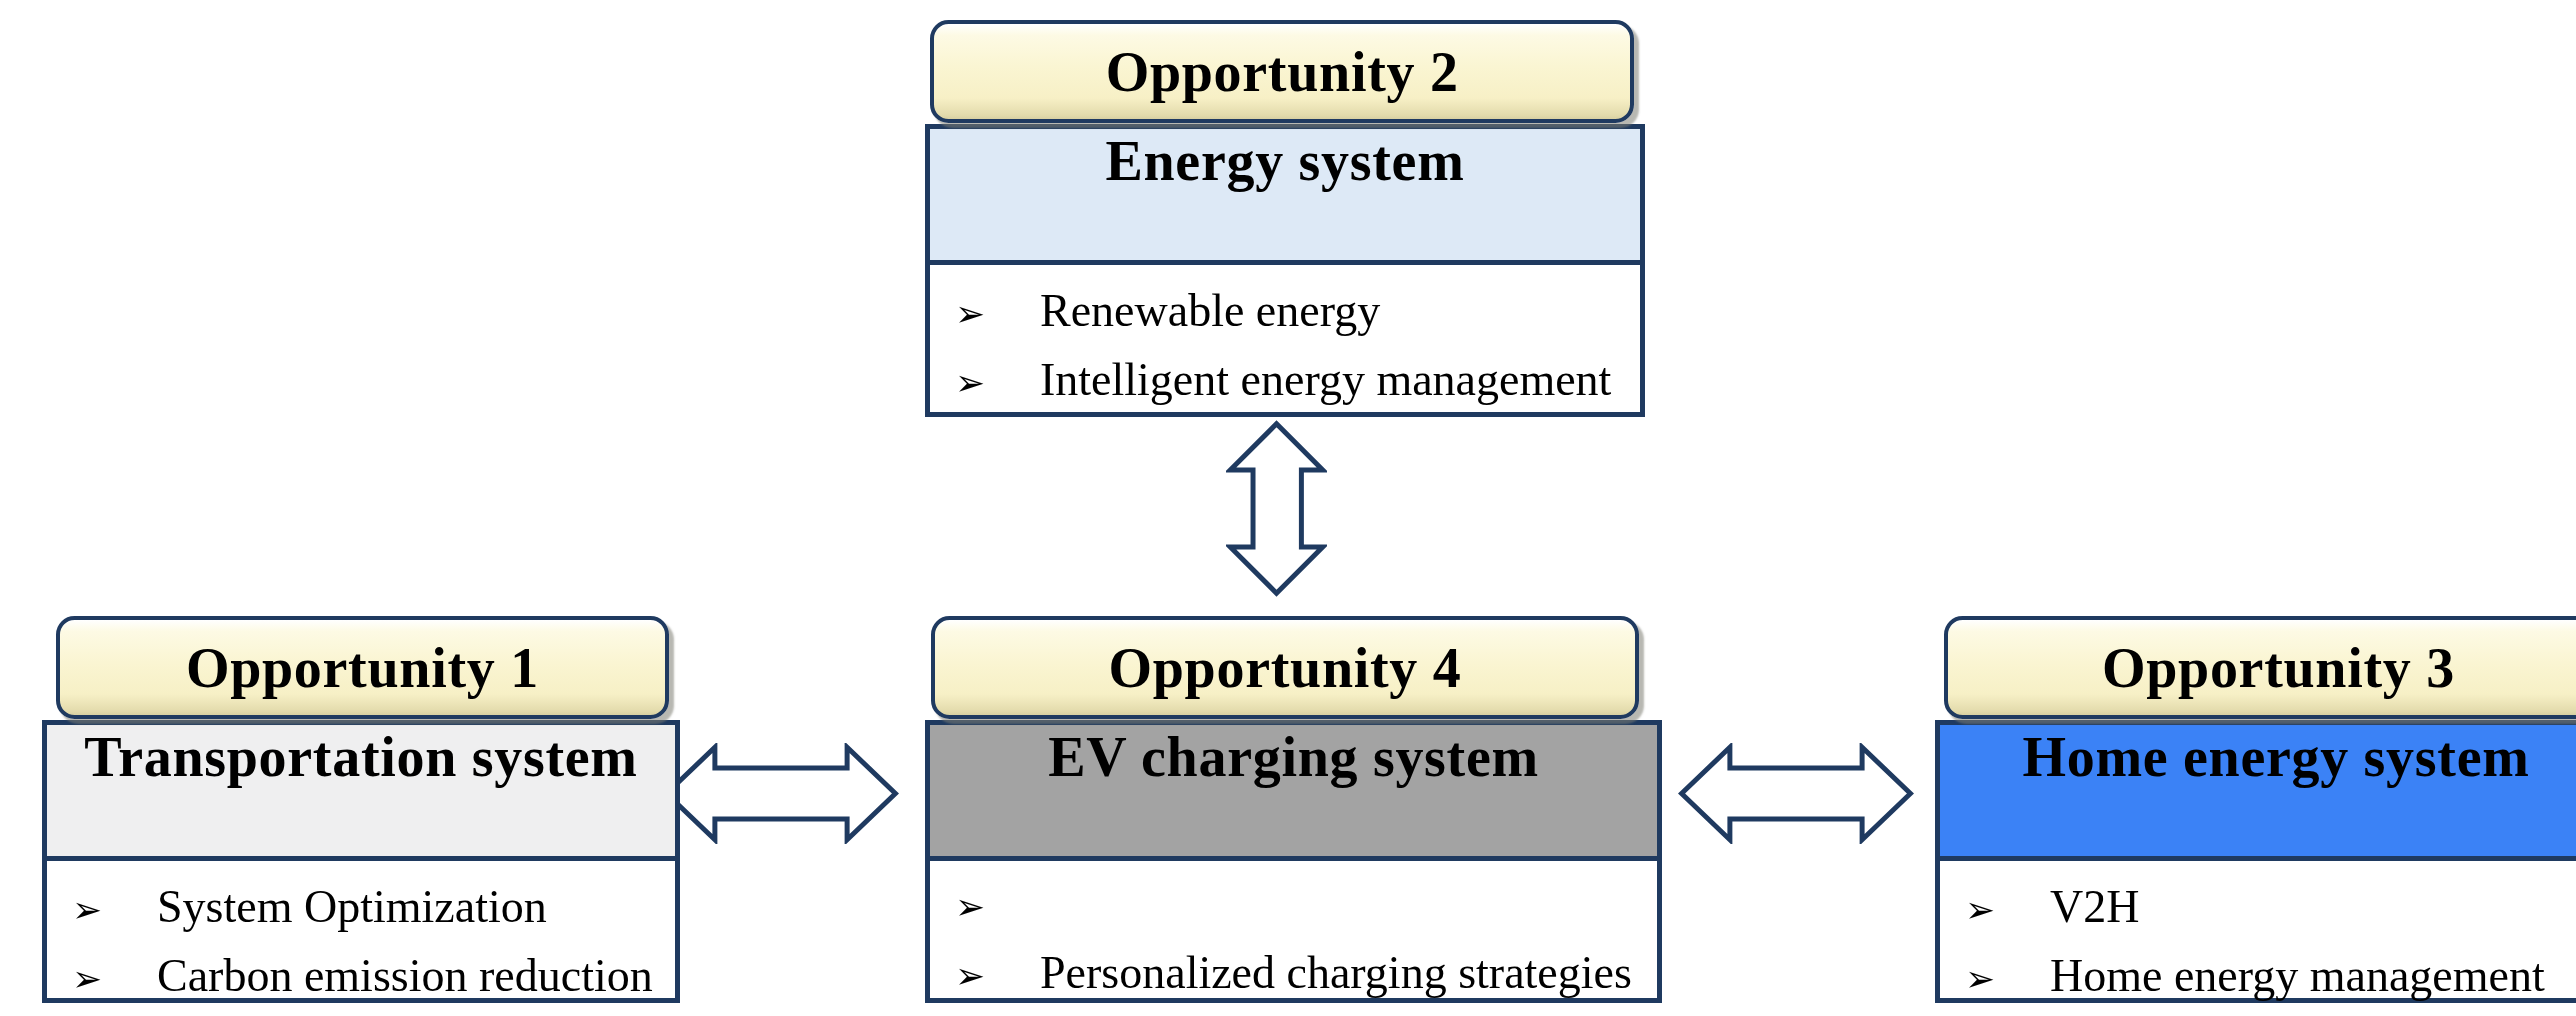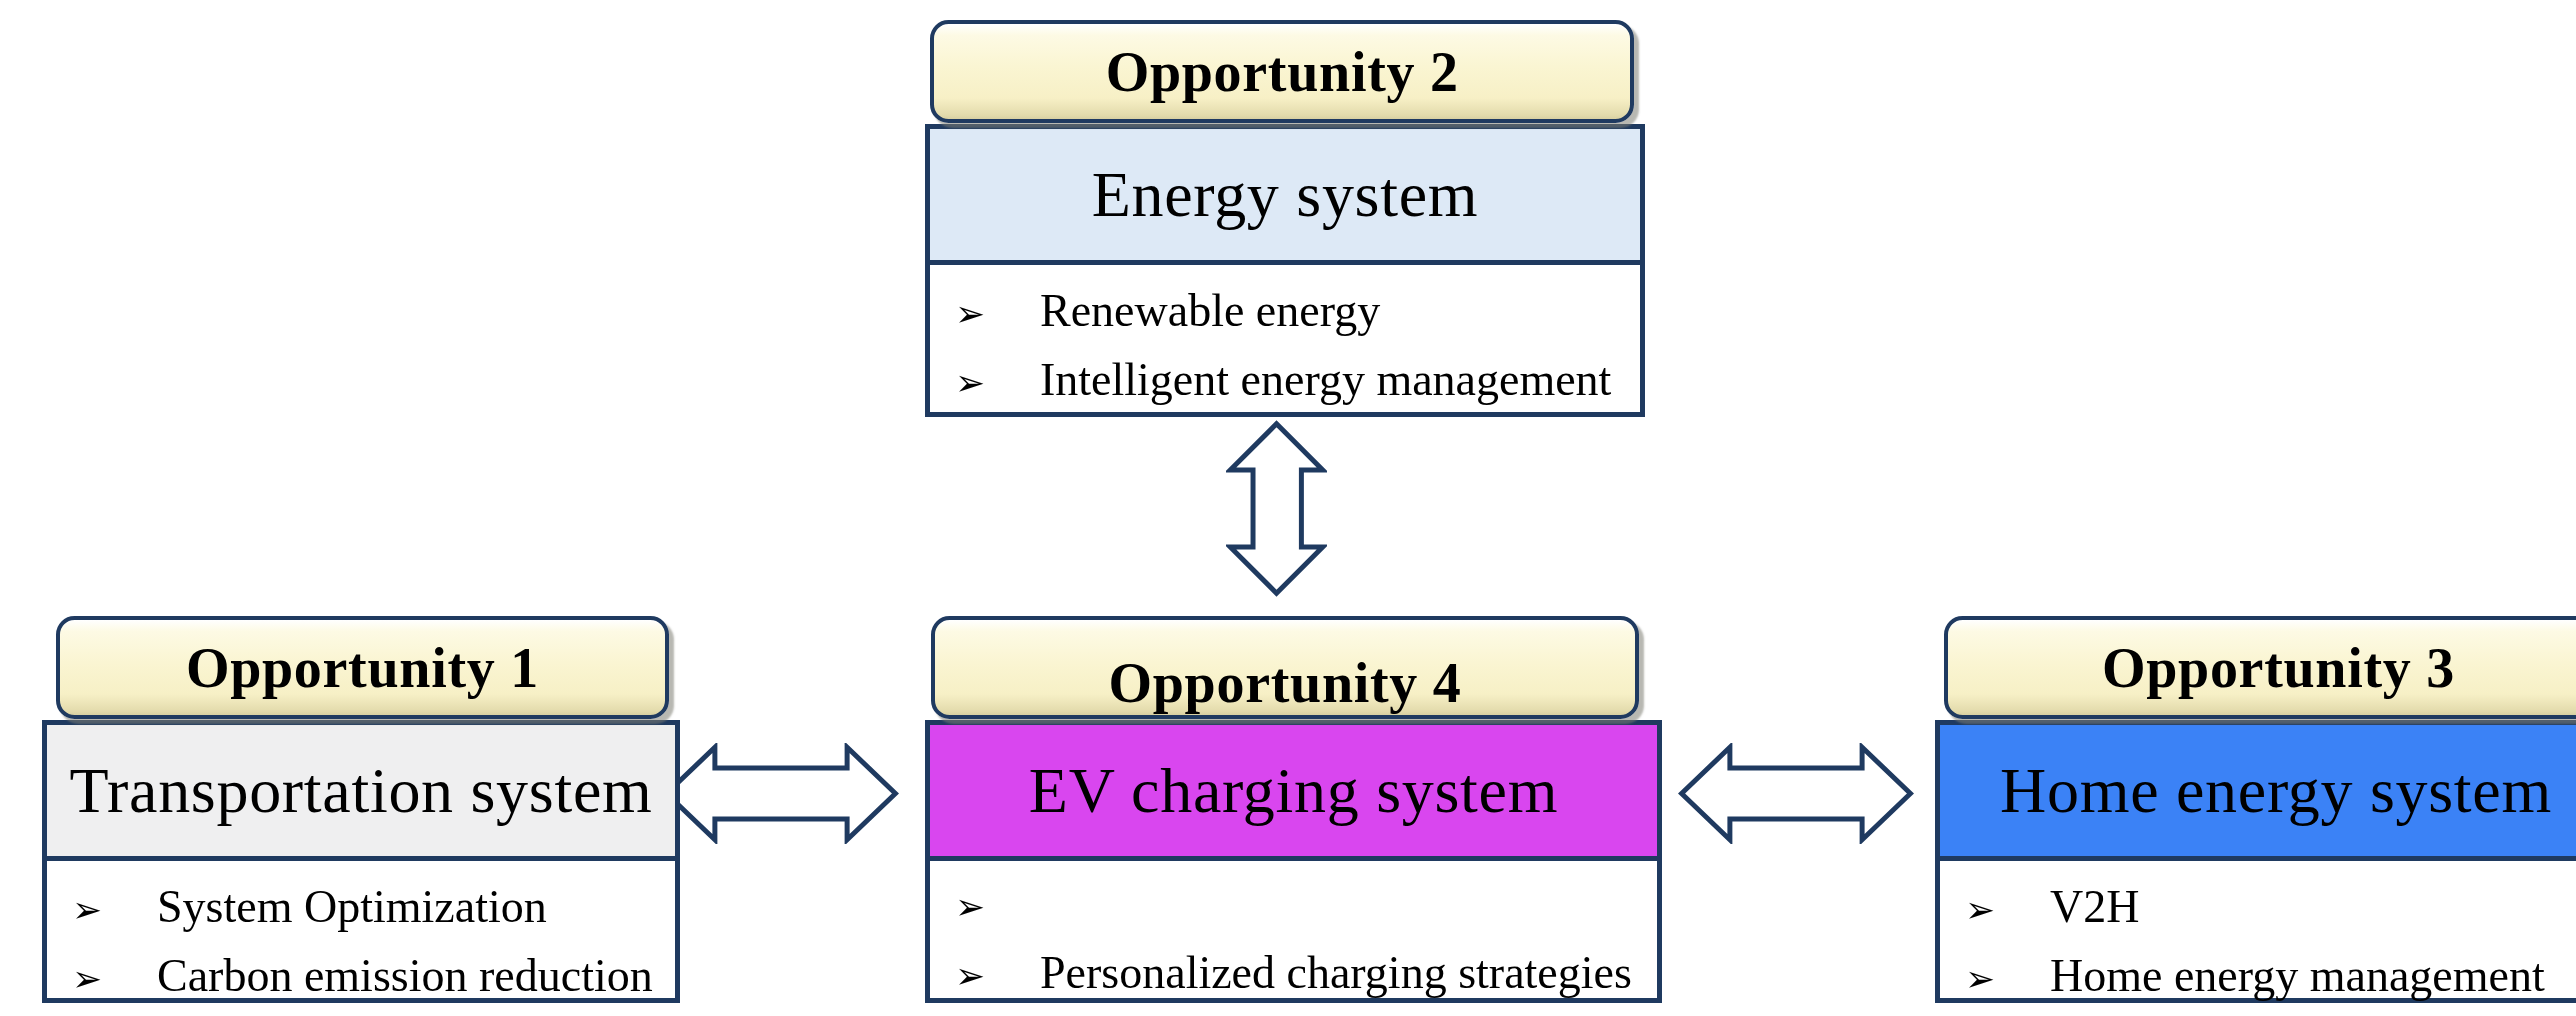--- a/index.html
+++ b/index.html
@@ -13,50 +13,50 @@
     border:4.3px solid #1f3a60;border-radius:18.5px;
     background:linear-gradient(180deg,#ffffff 0%,#fdfae4 12%,#faf5d2 45%,#f7f0c6 78%,#e3dbac 96%,#d8d0a2 100%);
     display:flex;align-items:center;justify-content:center;
     font-size:56px;font-weight:bold;letter-spacing:0.7px;
     box-shadow:4.3px 5px 2.1px rgba(125,125,115,0.55);
     position:relative;z-index:2;
   }
   .titlebox{
     box-sizing:border-box;height:141px;margin-top:1.4px;
     border:5px solid #1f3a60;
-    display:flex;align-items:center;justify-content:center;
-    font-size:64px;font-weight:normal;letter-spacing:0.7px;
+    display:flex;justify-content:center;
+    font-size:56px;font-weight:bold;letter-spacing:0.7px;
     position:relative;z-index:1;
   }
   .bullets{
     box-sizing:border-box;margin-top:-5px;
     border:5px solid #1f3a60;background:#ffffff;
     padding:13px 8.5px 0 25px;
     position:relative;z-index:0;
   }
   .bullet{display:flex;align-items:baseline;font-size:46px;line-height:66px;white-space:nowrap;}
   .glyph{
     flex:0 0 85px;width:85px;
     font-family:"DejaVu Sans", sans-serif;font-size:36px;color:#000;
   }
   .fill-blue{background:#dde9f6;}
   .fill-gray{background:#efeff0;}
-  .fill-green{background:#d946ef;}
+  .fill-green{background:#a3a3a3;}
   .fill-peach{background:#3b82f6;}
   .arrow{position:absolute;}
   .arrow svg{display:block;}
   
   #col-energy{left:925px;top:20px;width:720px;}
   #col-energy .hdr{margin:0 10.7px 0 5px;}
   #col-energy .bullets{height:157px;}
   #col-transport{left:18px;top:616px;width:638px;padding-left:24px;}
   #col-transport .hdr{margin:0 11.4px 0 14.2px;}
   #col-transport .bullets{height:147px;}
   #col-ev{left:925px;top:616px;width:737px;}
-  #col-ev .hdr{margin:0 23px 0 6px;align-items:flex-end;}
+  #col-ev .hdr{margin:0 23px 0 6px;}
   #col-ev .bullets{height:147px;}
   #col-home{left:1935px;top:616px;width:682px;}
   #col-home .hdr{margin:0 3.6px 0 8.5px;}
   #col-home .bullets{height:147px;}
   #arrow-vertical{left:1226px;top:420px;}
   #arrow-left{left:663px;top:743px;}
   #arrow-right{left:1678px;top:743px;}
 </style>
 </head>
 <body>

